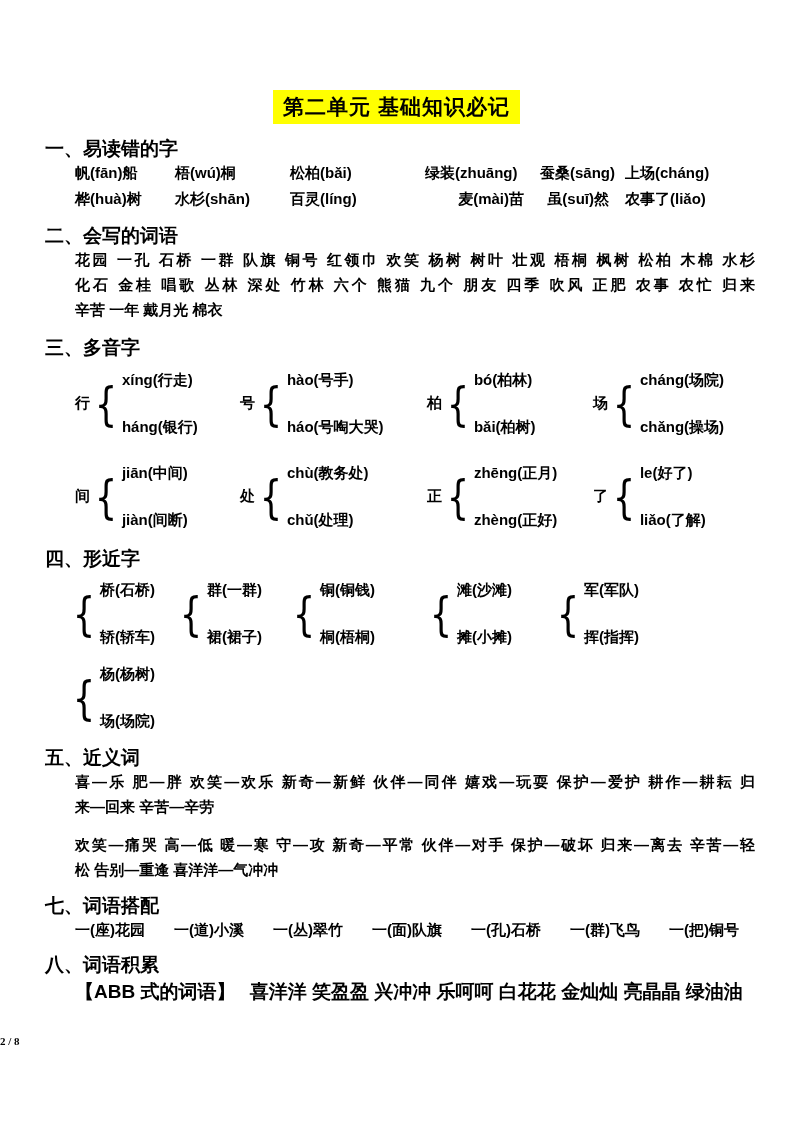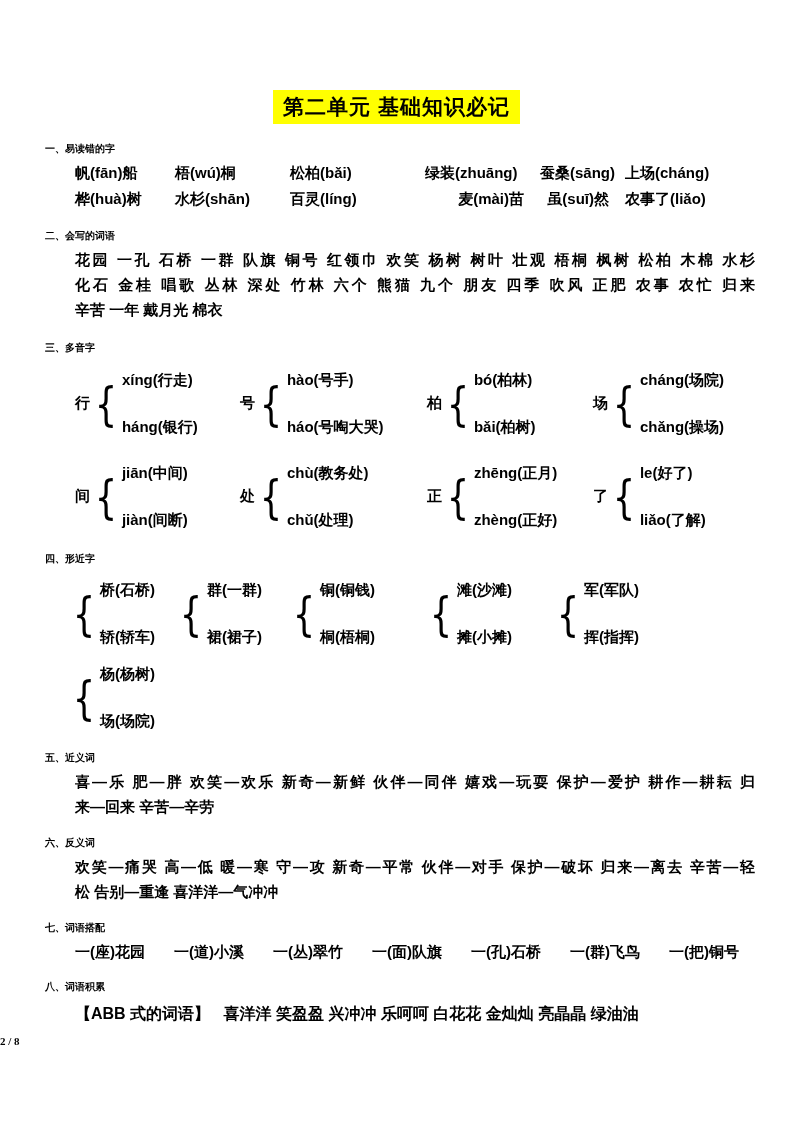--- a/index.html
+++ b/index.html
@@ -16,21 +16,21 @@
   .title-wrap { text-align: center; padding-top: 90px; }
   .doc-title {
     display: inline-block;
     background: #ffff00;
     font-size: 21px;
     line-height: 30px;
     padding: 2px 10px;
     letter-spacing: 1px;
   }
   .section { margin: 0 38px 0 45px; }
-  .heading { font-size: 10px; line-height: 22px; }
+  .heading { font-size: 19px; line-height: 22px; }
   .sec1 { margin-top: 14px; }
   .sec2 { margin-top: 13px; }
   .sec3 { margin-top: 15px; }
   .sec4 { margin-top: 16px; }
   .sec5 { margin-top: 14px; }
   .sec6 { margin-top: 13px; }
   .sec7 { margin-top: 13px; }
   .sec8 { margin-top: 11px; }
   .body-line {
     margin-left: 30px;
@@ -79,21 +79,21 @@
   
   .grid7 {
     display: grid;
     grid-template-columns: 99px 99px 99px 99px 99px 99px auto;
     margin-left: 30px;
     font-size: 15px;
     line-height: 26px;
     white-space: nowrap;
   }
   
-  .abb-line { margin-left: 30px; font-size: 16px; line-height: 25px; margin-top: 3px; }
+  .abb-line { margin-left: 30px; font-size: 19px; line-height: 25px; margin-top: 3px; }
   .abb-words { margin-left: 9px; }
   .footer {
     position: absolute;
     left: 0; right: 4px;
     top: 1035px;
     text-align: left;
     font-family: "Liberation Serif", serif;
     font-weight: bold;
     font-size: 11px;
   }
@@ -256,21 +256,20 @@
     </div>
   </div>
 
   <div class="section sec5">
     <div class="heading">五、近义词</div>
     <div class="body-line full">喜—乐 肥—胖 欢笑—欢乐 新奇—新鲜  伙伴—同伴 嬉戏—玩耍 保护—爱护 耕作—耕耘  归</div>
     <div class="body-line">来—回来 辛苦—辛劳</div>
   </div>
 
   <div class="section sec6">
-    <div class="heading">六、反义词</div>
     <div class="body-line full">欢笑—痛哭 高—低 暖—寒 守—攻 新奇—平常 伙伴—对手 保护—破坏 归来—离去 辛苦—轻</div>
     <div class="body-line">松 告别—重逢 喜洋洋—气冲冲</div>
   </div>
 
   <div class="section sec7">
     <div class="heading">七、词语搭配</div>
     <div class="grid7">
       <span>一(座)花园</span>
       <span>一(道)小溪</span>
       <span>一(丛)翠竹</span>

